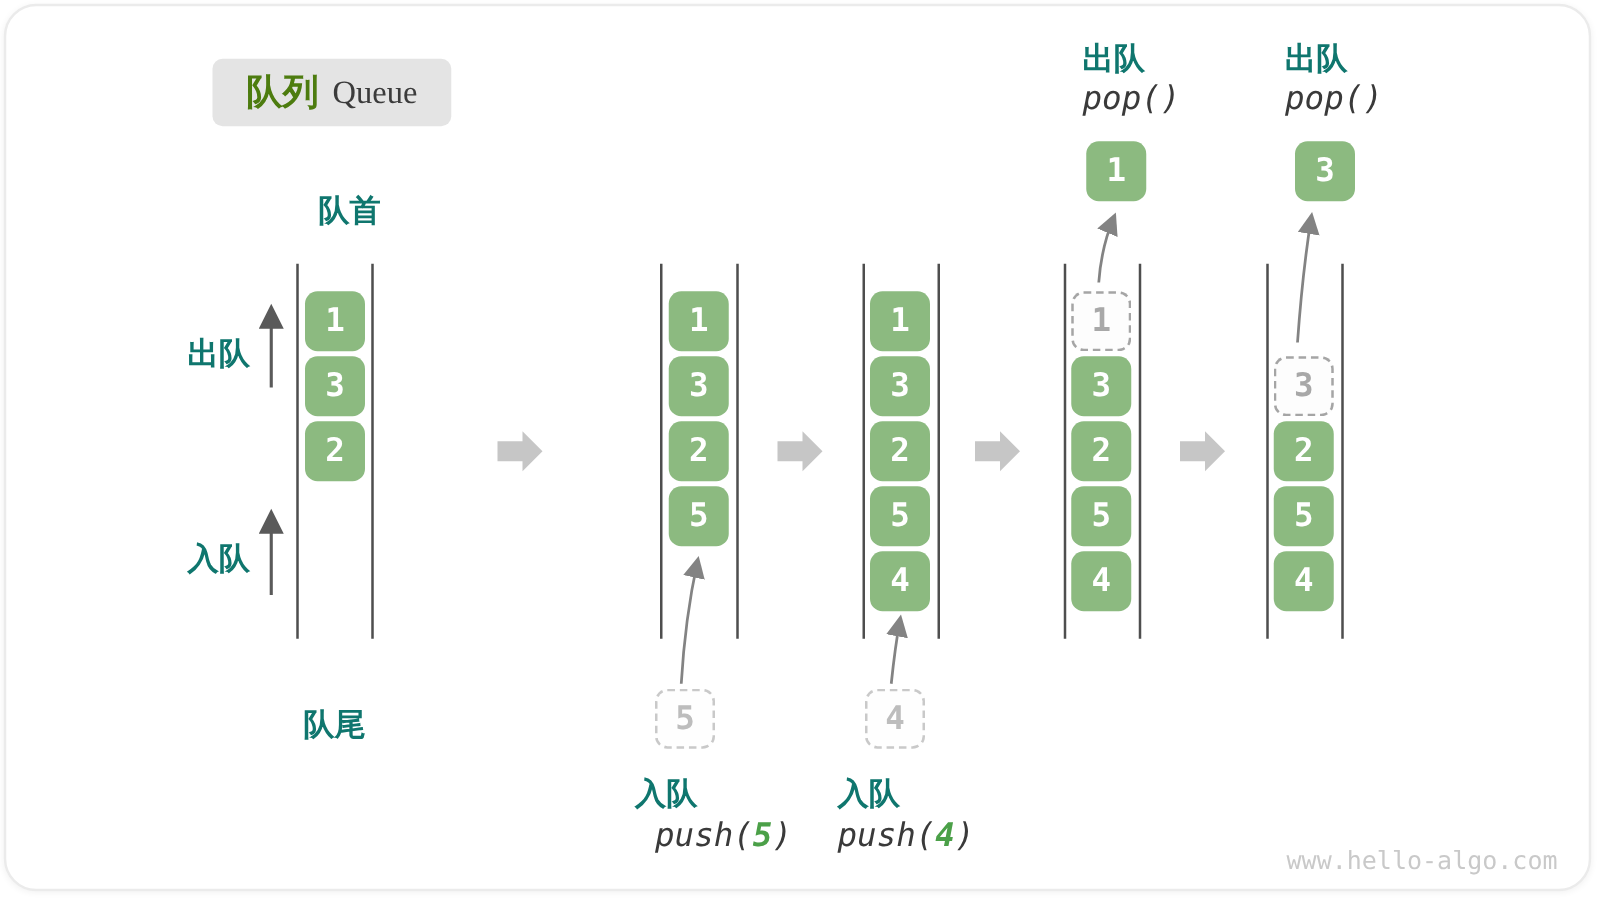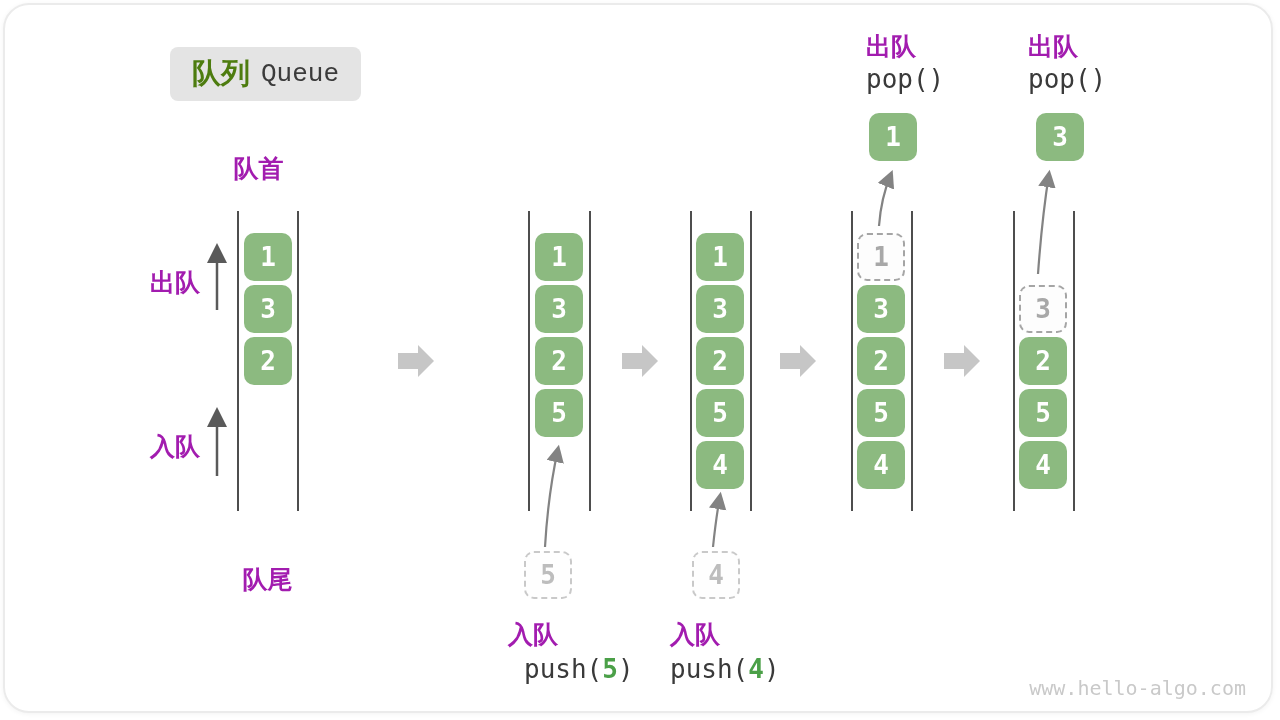--- a/index.html
+++ b/index.html
@@ -5,25 +5,25 @@
   html,body{margin:0;padding:0;background:#fff;}
   body{width:1280px;height:720px;position:relative;overflow:hidden;
        font-family:"Liberation Sans","DejaVu Sans",sans-serif;}
   .frame{position:absolute;left:3px;top:3px;width:1270px;height:710px;
          border:2px solid #ebebeb;border-radius:26px;
          box-shadow:0 1px 5px rgba(0,0,0,.05);box-sizing:border-box;}
   .title-badge{position:absolute;left:170px;top:47px;width:191px;height:54px;
          background:#e4e4e4;border-radius:8px;display:flex;align-items:center;
          justify-content:center;gap:11px;}
   .title-zh{font-size:29px;font-weight:700;color:#4d7c0f;}
-  .title-en{font-family:Liberation Mono, monospace;font-size:26px;color:#3b3b3b;}
-  .lbl{position:absolute;font-size:25px;font-weight:700;color:#a21caf;white-space:nowrap;}
+  .title-en{font-family:Liberation Serif, serif;font-size:26px;color:#3b3b3b;}
+  .lbl{position:absolute;font-size:25px;font-weight:700;color:#0f766e;white-space:nowrap;}
   .lbl-c{text-align:center;}
   .code{position:absolute;font-family:"DejaVu Sans Mono",monospace;font-size:26px;
-        color:#3a3a3a;white-space:nowrap;}
+        color:#3a3a3a;white-space:nowrap;font-style:italic;}
   .arg{color:#4ba048;font-weight:700;}
   .wall{position:absolute;width:2px;height:300px;top:211px;background:#4e4e4e;}
   .cell{position:absolute;width:48px;height:48px;border-radius:10px;background:#8cba80;
         color:#fff;display:flex;align-items:center;justify-content:center;
         font-family:"DejaVu Sans Mono",monospace;font-size:26px;font-weight:600;
         box-sizing:border-box;}
   .cell-ghost{background:#fefefe;border:2px dashed #c9c9c9;color:#bdbdbd;}
   .cell-removed{background:#fdfdfd;border:2px dashed #a5a5a5;color:#a8a8a8;}
   .watermark{position:absolute;right:34px;bottom:20px;
         font-family:"DejaVu Sans Mono",monospace;font-size:20px;color:#c9c9c9;}
@@ -32,21 +32,21 @@
 </head>
 <body>
 
 <div class="frame"></div>
 
 <div class="title-badge">
   <span class="title-zh">队列</span>
   <span class="title-en">Queue</span>
 </div>
 
-<div class="lbl lbl-c" style="left:228px;top:152px;width:61px;">队首</div>
+<div class="lbl lbl-c" style="left:249px;top:152px;width:61px;">队首</div>
 <div class="lbl lbl-c" style="left:237px;top:563px;width:61px;">队尾</div>
 <div class="lbl" style="left:150px;top:266px;">出队</div>
 <div class="lbl" style="left:150px;top:430px;">入队</div>
 
 <div>
   <div class="wall" style="left:237px;"></div>
   <div class="wall" style="left:297px;"></div>
   <div class="cell" style="left:244px;top:233px;">1</div>
   <div class="cell" style="left:244px;top:285px;">3</div>
   <div class="cell" style="left:244px;top:337px;">2</div>

